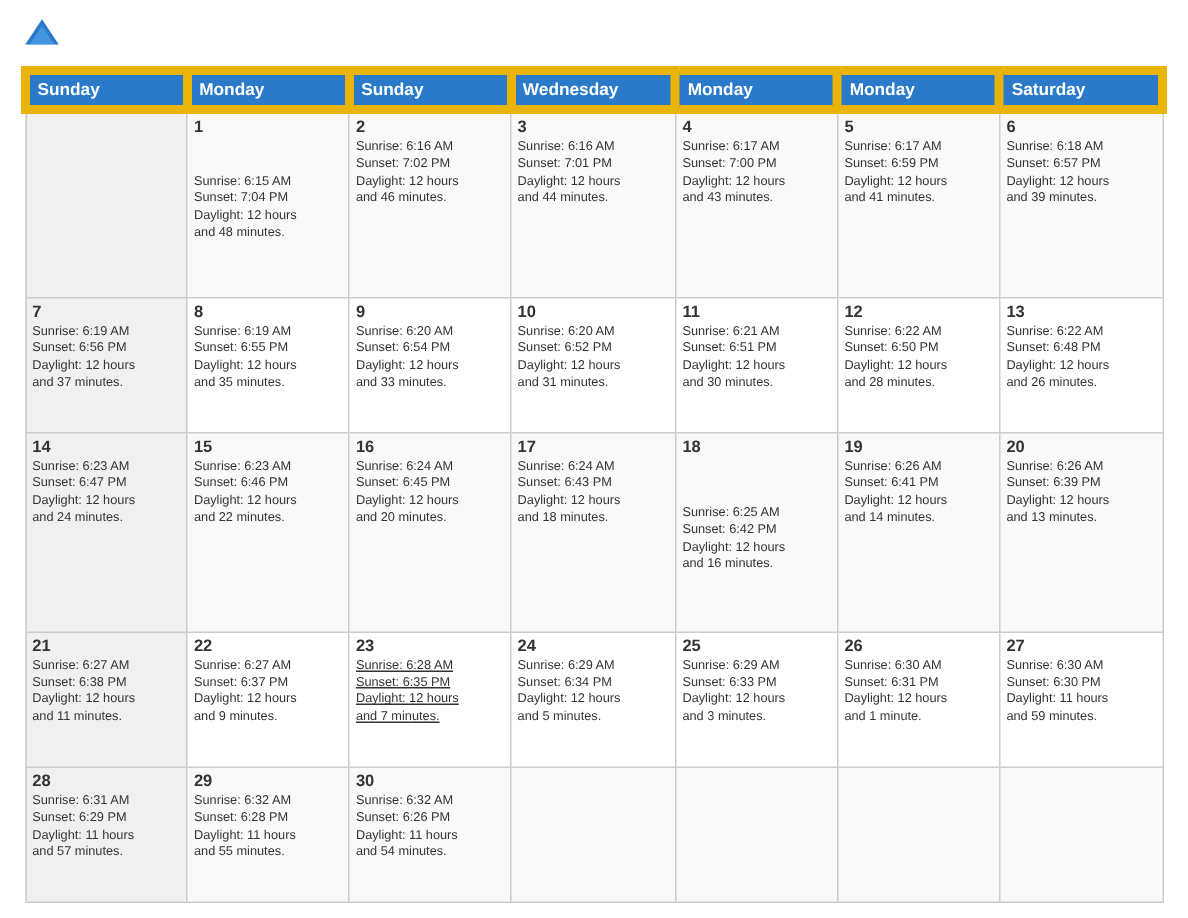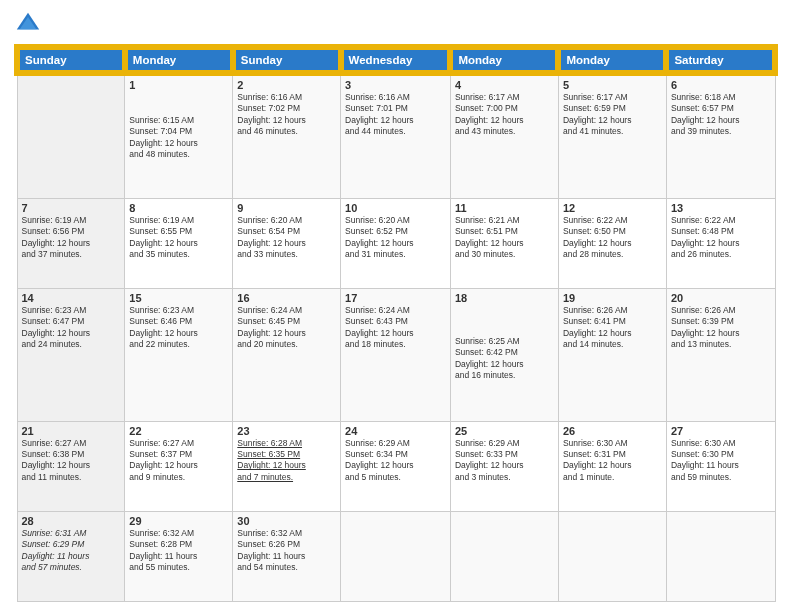--- a/index.html
+++ b/index.html
@@ -330,21 +330,21 @@
             <span class="day-number">27</span>
             <div class="cell-text" style="white-space: pre-line;">Sunrise: 6:30 AM
 Sunset: 6:30 PM
 Daylight: 11 hours
 and 59 minutes.</div>
           </td>
         </tr>
         <tr>
           <td>
             <span class="day-number">28</span>
-            <div class="cell-text" style="white-space: pre-line; font-style: italic;">Sunrise: 6:31 AM
+            <div class="cell-text" style="white-space: pre-line;">Sunrise: 6:31 AM
 Sunset: 6:29 PM
 Daylight: 11 hours
 and 57 minutes.</div>
           </td>
           <td>
             <span class="day-number">29</span>
             <div class="cell-text" style="white-space: pre-line;">Sunrise: 6:32 AM
 Sunset: 6:28 PM
 Daylight: 11 hours
 and 55 minutes.</div>

